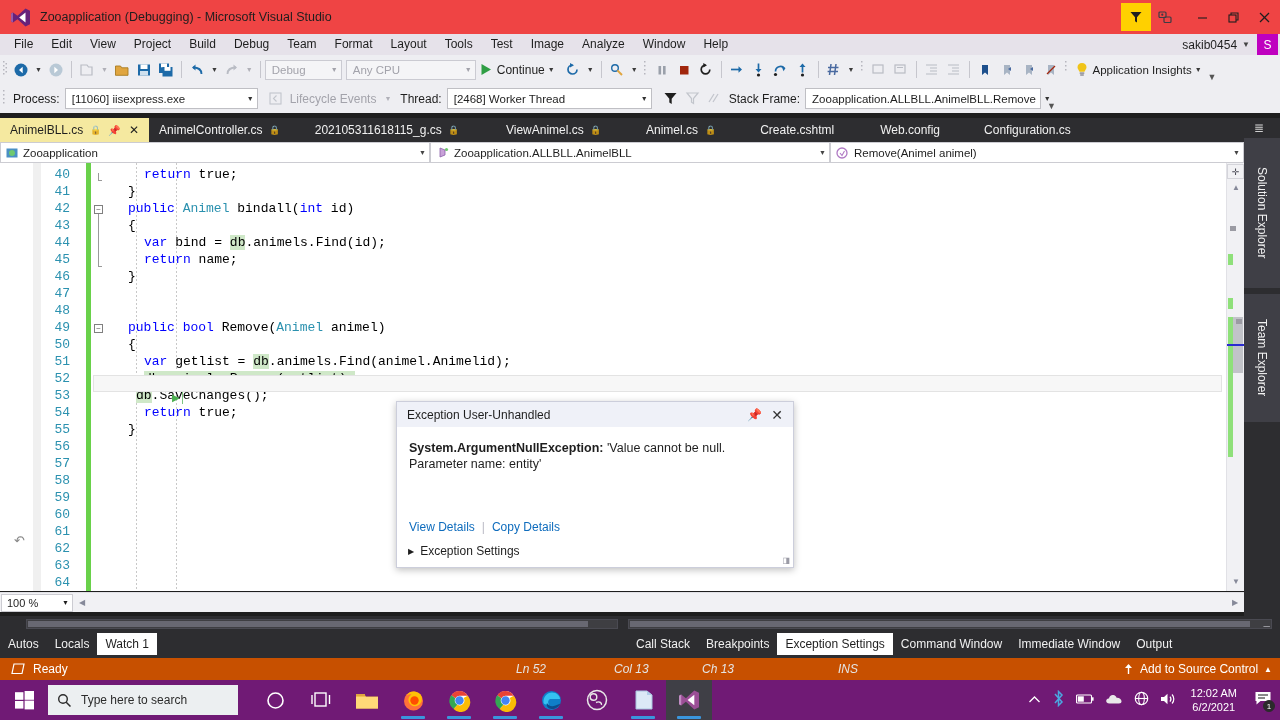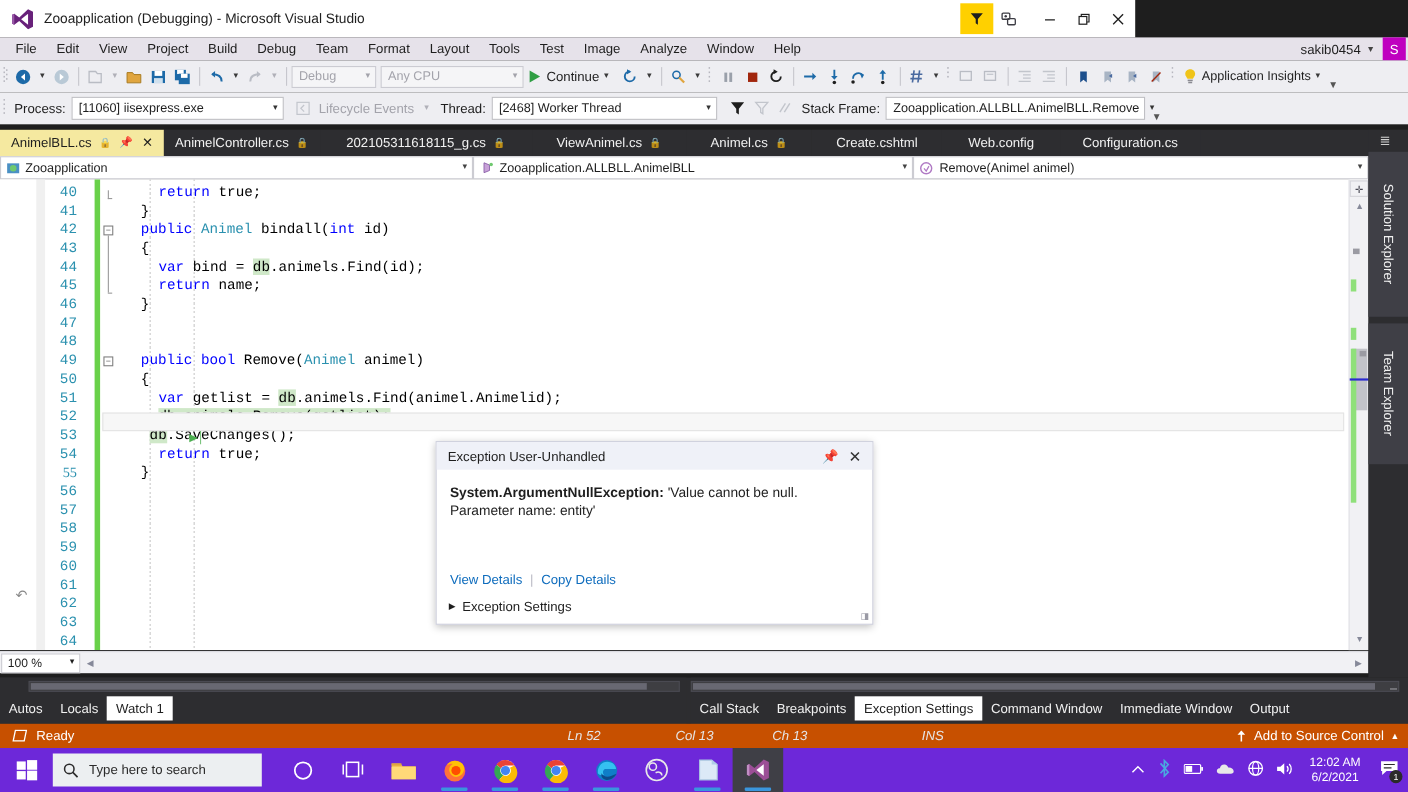--- a/index.html
+++ b/index.html
@@ -7,22 +7,22 @@
     width: 1280px; height: 720px;
     overflow: hidden;
     font-family: "Liberation Sans", sans-serif;
     font-size: 12px;
     background: #1e1e1e;
   }
   #app { position: relative; width: 1280px; height: 720px; }
 
   
   .titlebar {
-    position: absolute; left: 0; top: 0; width: 1032px; height: 34px;
-    background: #ffffff;
+    position: absolute; left: 0; top: 0; width: 1280px; height: 34px;
+    background: #ef4444;
     display: flex; align-items: center;
   }
   .vs-logo {
     width: 22px; height: 22px; margin-left: 9px; margin-right: 9px;
     display: flex; align-items: center; justify-content: center;
   }
   .title-text { font-size: 12.5px; color: #1e1e1e; }
   .title-right { margin-left: auto; display: flex; align-items: center; height: 100%; }
   .feedback-btn {
     width: 30px; height: 28px; background: #ffd000;
@@ -293,21 +293,21 @@
     position: absolute; left: 0; top: 658px; width: 1280px; height: 22px;
     background: #c75000; display: flex; align-items: center; color: #fff; font-size: 12px;
   }
   .sb-ready { display: flex; align-items: center; gap: 8px; margin-left: 11px; }
   .sb-cell { position: absolute; font-size: 12px; color: #e5e5e5; font-style: italic; }
   .sb-right { position: absolute; right: 8px; display: flex; align-items: center; gap: 6px; }
 
   
   .taskbar {
     position: absolute; left: 0; top: 680px; width: 1280px; height: 40px;
-    background: #6d28d9; display: flex; align-items: center;
+    background: #701a75; display: flex; align-items: center;
   }
   .start-btn {
     width: 48px; height: 40px; display: flex; align-items: center; justify-content: center;
   }
   .tb-search {
     width: 190px; height: 30px; background: #eceff1; display: flex; align-items: center;
     padding-left: 9px; gap: 9px; color: #2b2b2b; font-size: 12px;
   }
   .tb-icon {
     width: 46px; height: 40px; display: flex; align-items: center; justify-content: center;
@@ -810,21 +810,21 @@
         <div class="lnum" style="top: 174px;">50</div>
         <div class="codeline" style="top: 174px;"><span class="ctext" style="left: 128px;"><span>{</span></span></div>
         <div class="lnum" style="top: 191px;">51</div>
         <div class="codeline" style="top: 191px;"><span class="ctext" style="left: 144px;"><span class="kw">var</span><span> getlist = </span><span class="hl">db</span><span>.animels.Find(animel.Animelid);</span></span></div>
         <div class="lnum" style="top: 208px;">52</div>
         <div class="codeline" style="top: 208px;"><span class="ctext" style="left: 144px;"><span class="hl">db.animels.Remove(getlist);</span></span></div>
         <div class="lnum" style="top: 225px;">53</div>
         <div class="codeline" style="top: 225px;"><span class="ctext" style="left: 136px;"><span class="hl">db</span><span>.SaveChanges();</span></span></div>
         <div class="lnum" style="top: 242px;">54</div>
         <div class="codeline" style="top: 242px;"><span class="ctext" style="left: 144px;"><span class="kw">return</span><span> true;</span></span></div>
-        <div class="lnum" style="top: 259px; font-family: Liberation Serif, serif;">55</div>
+        <div class="lnum" style="top: 259px;">55</div>
         <div class="codeline" style="top: 259px;"><span class="ctext" style="left: 128px;"><span>}</span></span></div>
         <div class="lnum" style="top: 276px;">56</div>
         <div class="lnum" style="top: 293px;">57</div>
         <div class="lnum" style="top: 310px;">58</div>
         <div class="lnum" style="top: 327px;">59</div>
         <div class="lnum" style="top: 344px;">60</div>
         <div class="lnum" style="top: 361px;">61</div>
         <div class="lnum" style="top: 378px;">62</div>
         <div class="lnum" style="top: 395px;">63</div>
         <div class="lnum" style="top: 412px;">64</div>

